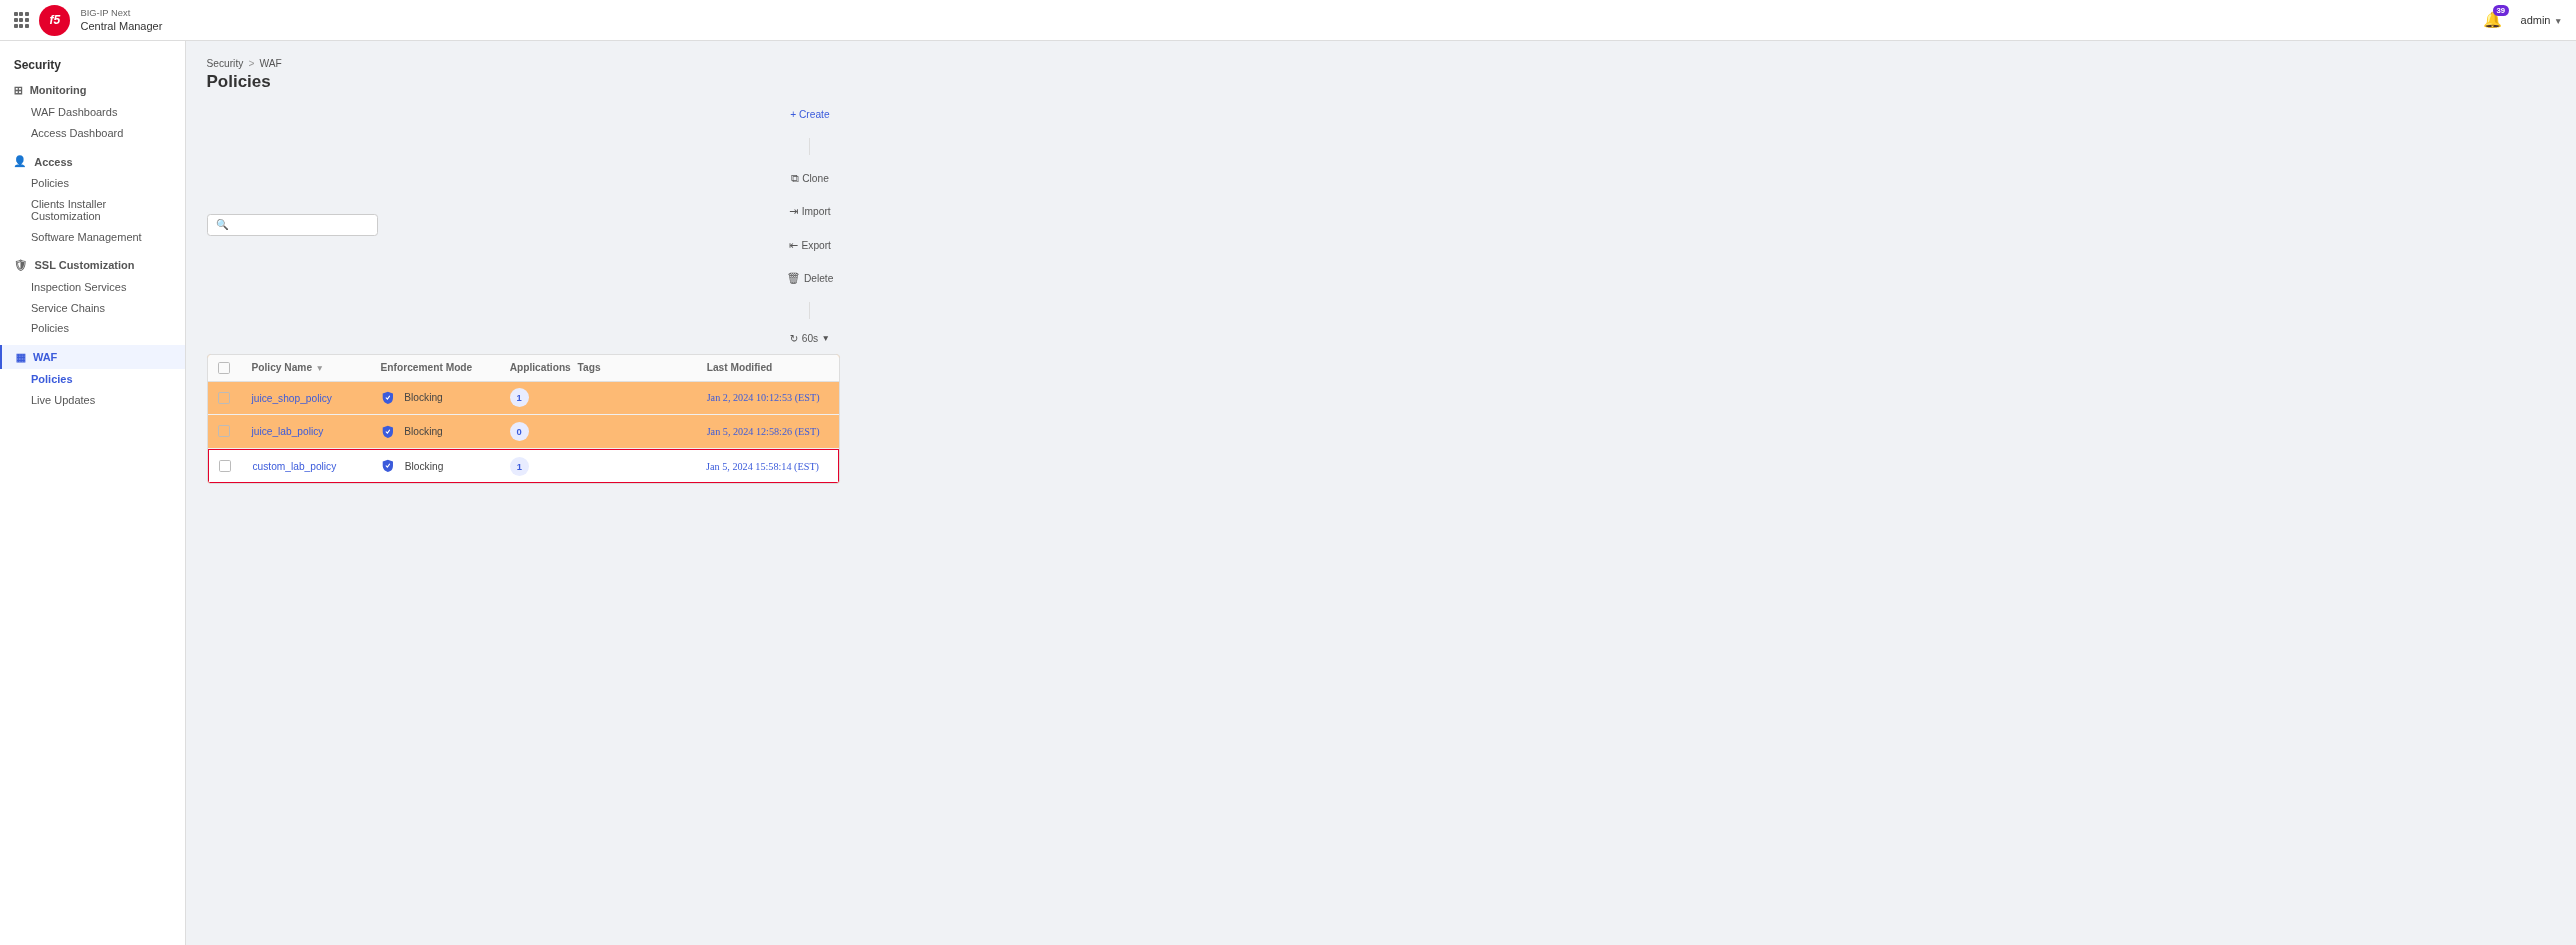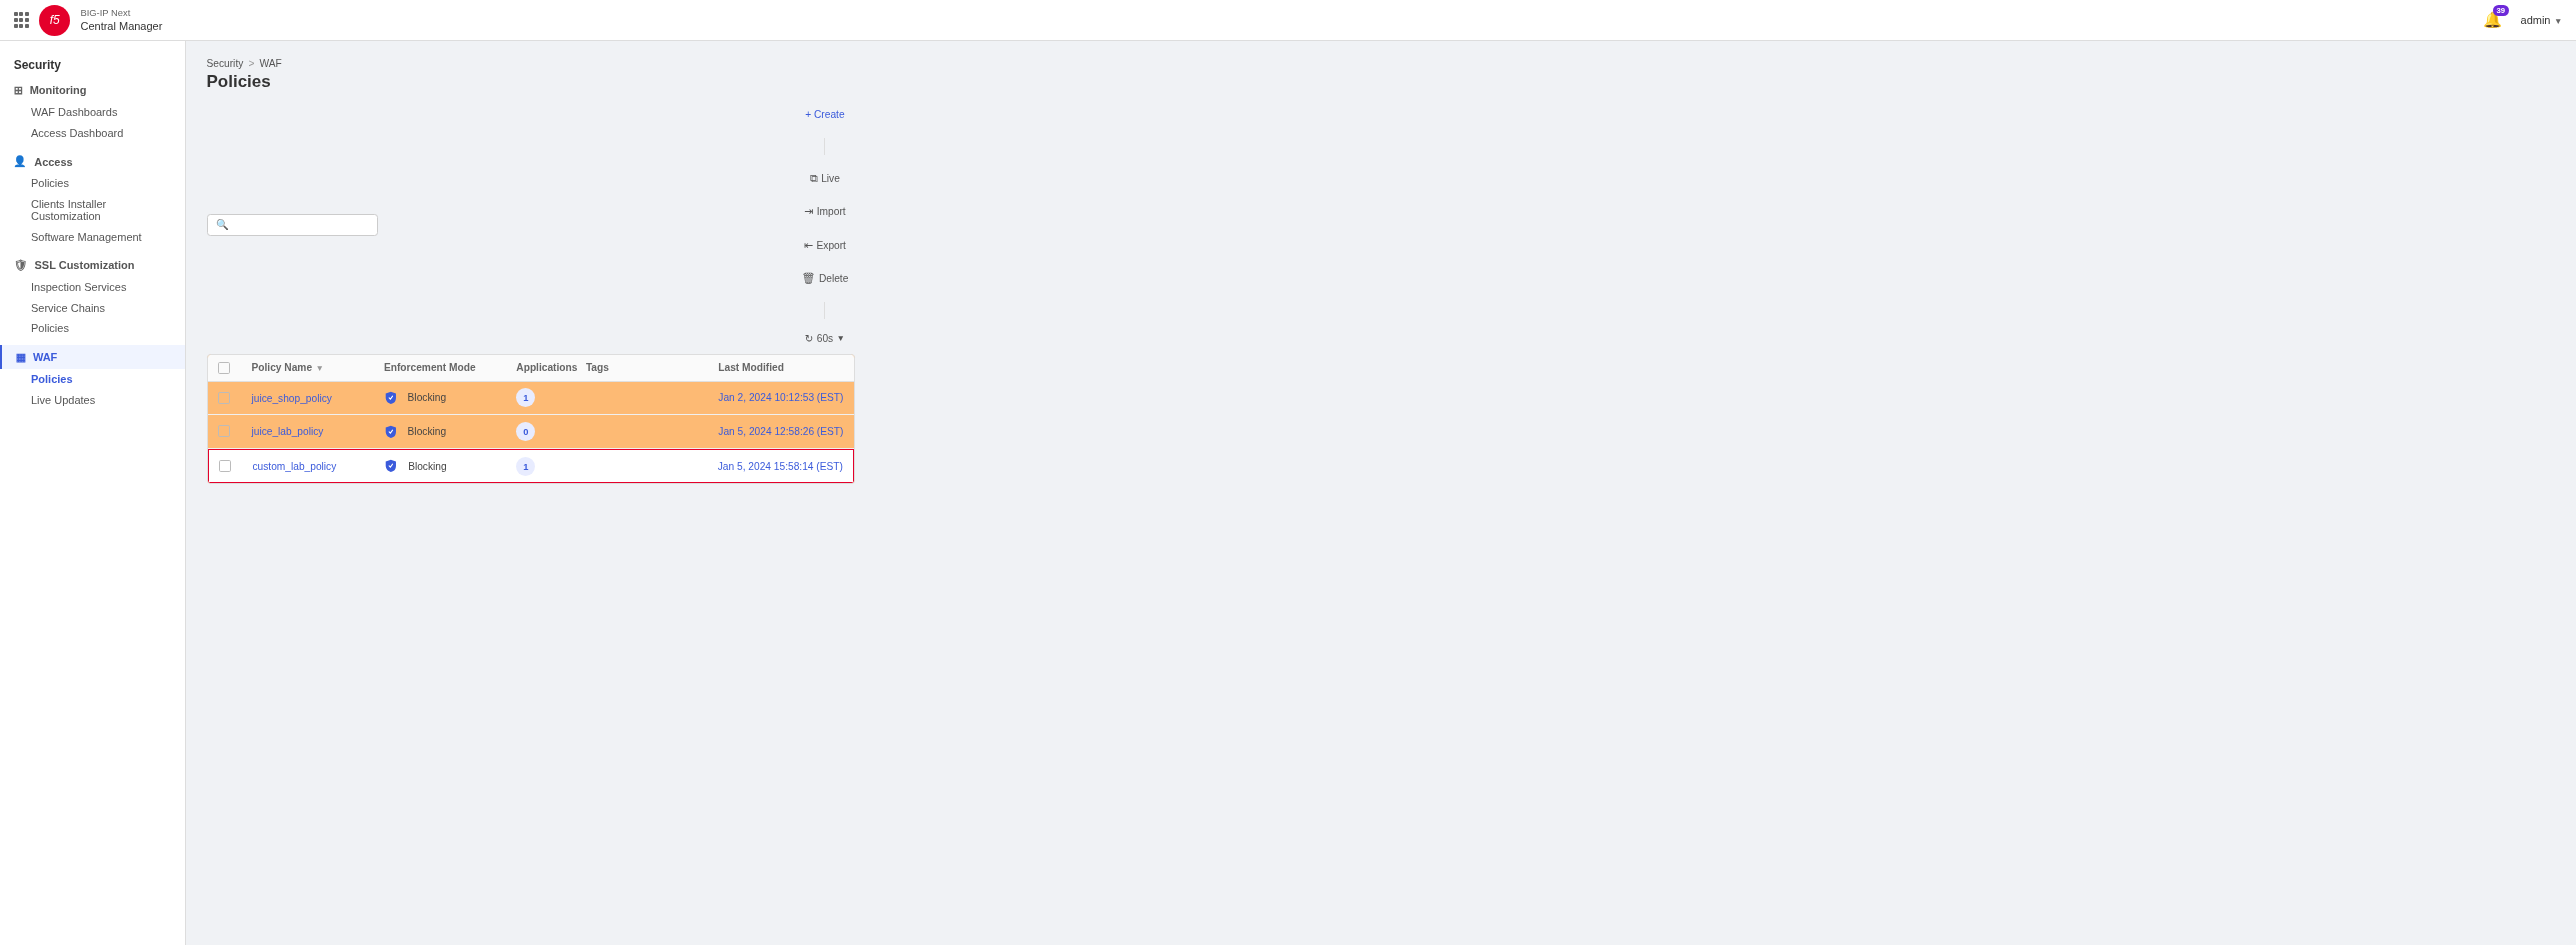--- a/index.html
+++ b/index.html
@@ -3,21 +3,21 @@
   <meta charset="utf-8">
   <style>
     * { box-sizing: border-box; margin: 0; padding: 0; }
     body { font-family: -apple-system, BlinkMacSystemFont, 'Segoe UI', Arial, sans-serif; font-size: 11px; background: #f0f2f5; color: #333; display: flex; height: 100vh; overflow: hidden; }
 
     
     .topbar { position: fixed; top: 0; left: 0; right: 0; height: 41px; background: #fff; border-bottom: 0.9px solid #ddd; display: flex; align-items: center; justify-content: space-between; padding: 0 13.7px; z-index: 100; }
     .topbar-left { display: flex; align-items: center; gap: 10.2px; }
     .grid-icon { display: grid; grid-template-columns: 1fr 1fr 1fr; gap: 1.7px; width: 15.4px; height: 15.4px; cursor: pointer; }
     .grid-dot { background: #666; border-radius: 0.9px; }
-    .f5-logo { width: 31px; height: 31px; background: #e4002b; border-radius: 50%; display: flex; align-items: center; justify-content: center; color: #fff; font-weight: 400; font-size: 12px; font-style: italic; }
+    .f5-logo { width: 31px; height: 31px; background: #e4002b; border-radius: 50%; display: flex; align-items: center; justify-content: center; color: #fff; font-weight: 700; font-size: 12px; font-style: italic; }
     .app-name { font-size: 10.2px; color: #333; line-height: 1.3; }
     .app-name-top { font-weight: 400; color: #666; font-size: 9.4px; }
     .app-name-bottom { font-weight: 400; color: #333; font-size: 11px; }
     .topbar-right { display: flex; align-items: center; gap: 13.7px; }
     .notif-btn { position: relative; cursor: pointer; width: 27px; height: 27px; display: flex; align-items: center; justify-content: center; }
     .notif-badge { position: absolute; top: -1.7px; right: -1.7px; background: #6d28d9; color: #fff; font-size: 7.7px; font-weight: 700; border-radius: 8.5px; padding: 0.9px 3.4px; min-width: 13.7px; text-align: center; }
     .bell-icon { font-size: 15.4px; color: #666; }
     .user-btn { display: flex; align-items: flex-end; gap: 3.4px; cursor: pointer; color: #333; font-size: 11px; }
     .chevron-down { font-size: 8.5px; color: #666; }
 
@@ -57,21 +57,21 @@
     .table-header { display: grid; grid-template-columns: 27px 2fr 2fr 1fr 2fr 2fr; padding: 6.8px 10.2px; border-bottom: 0.9px solid #e0e0e0; background: #fafafa; align-items: center; gap: 6.8px; }
     .table-header-cell { font-size: 10.2px; color: #666; font-weight: 600; display: flex; align-items: center; gap: 3.4px; }
     .sort-icon { font-size: 8.5px; color: #999; }
     .table-row { display: grid; grid-template-columns: 27px 2fr 2fr 1fr 2fr 2fr; padding: 6.8px 10.2px; border-bottom: 0.9px solid #f0f0f0; align-items: center; gap: 6.8px; cursor: pointer; }
     .table-row.selected { border: 1.7px solid #e4002b; background: #fff; }
     .checkbox { width: 12px; height: 12px; border: 0.9px solid #bbb; border-radius: 1.7px; cursor: pointer; flex-shrink: 0; }
     .cell-link { color: #3b5bdb; text-decoration: none; font-size: 10.2px; }
     .enforcement-cell { display: flex; align-items: center; gap: 10px; font-size: 10.2px; color: #444; }
     .shield-icon { width: 13.7px; height: 13.7px; }
     .app-badge { background: #e8ecff; color: #3b5bdb; border-radius: 50%; width: 19px; height: 19px; display: flex; align-items: center; justify-content: center; font-size: 9.4px; font-weight: 600; }
-    .date-cell { font-size: 10.2px; color: #3b5bdb; }
+    .date-cell { font-size: 10.2px; color: #3b5bdb; font-family: Liberation Serif, serif; }
     .header-checkbox { width: 12px; height: 12px; border: 0.9px solid #bbb; border-radius: 1.7px; cursor: pointer; }
   </style>
 </head>
 <body>
 
 <div class="topbar">
   <div class="topbar-left">
     <div class="grid-icon">
       <div class="grid-dot"></div>
         <div class="grid-dot"></div>
@@ -148,21 +148,21 @@
       <div class="search-box">
         <span class="search-icon">🔍</span>
         <input class="search-input" type="text" placeholder="" style="">
       </div>
     </div>
     <div class="toolbar-right">
       <button class="toolbar-btn create">+ Create</button>
       <div class="divider-v"></div>
       <button class="toolbar-btn">
         <span class="btn-icon">⧉</span>
-        <span>Live</span>
+        <span>Clone</span>
       </button>
       <button class="toolbar-btn">
         <span class="btn-icon">⇥</span>
         <span>Import</span>
       </button>
       <button class="toolbar-btn">
         <span class="btn-icon">⇤</span>
         <span>Export</span>
       </button>
       <button class="toolbar-btn">

